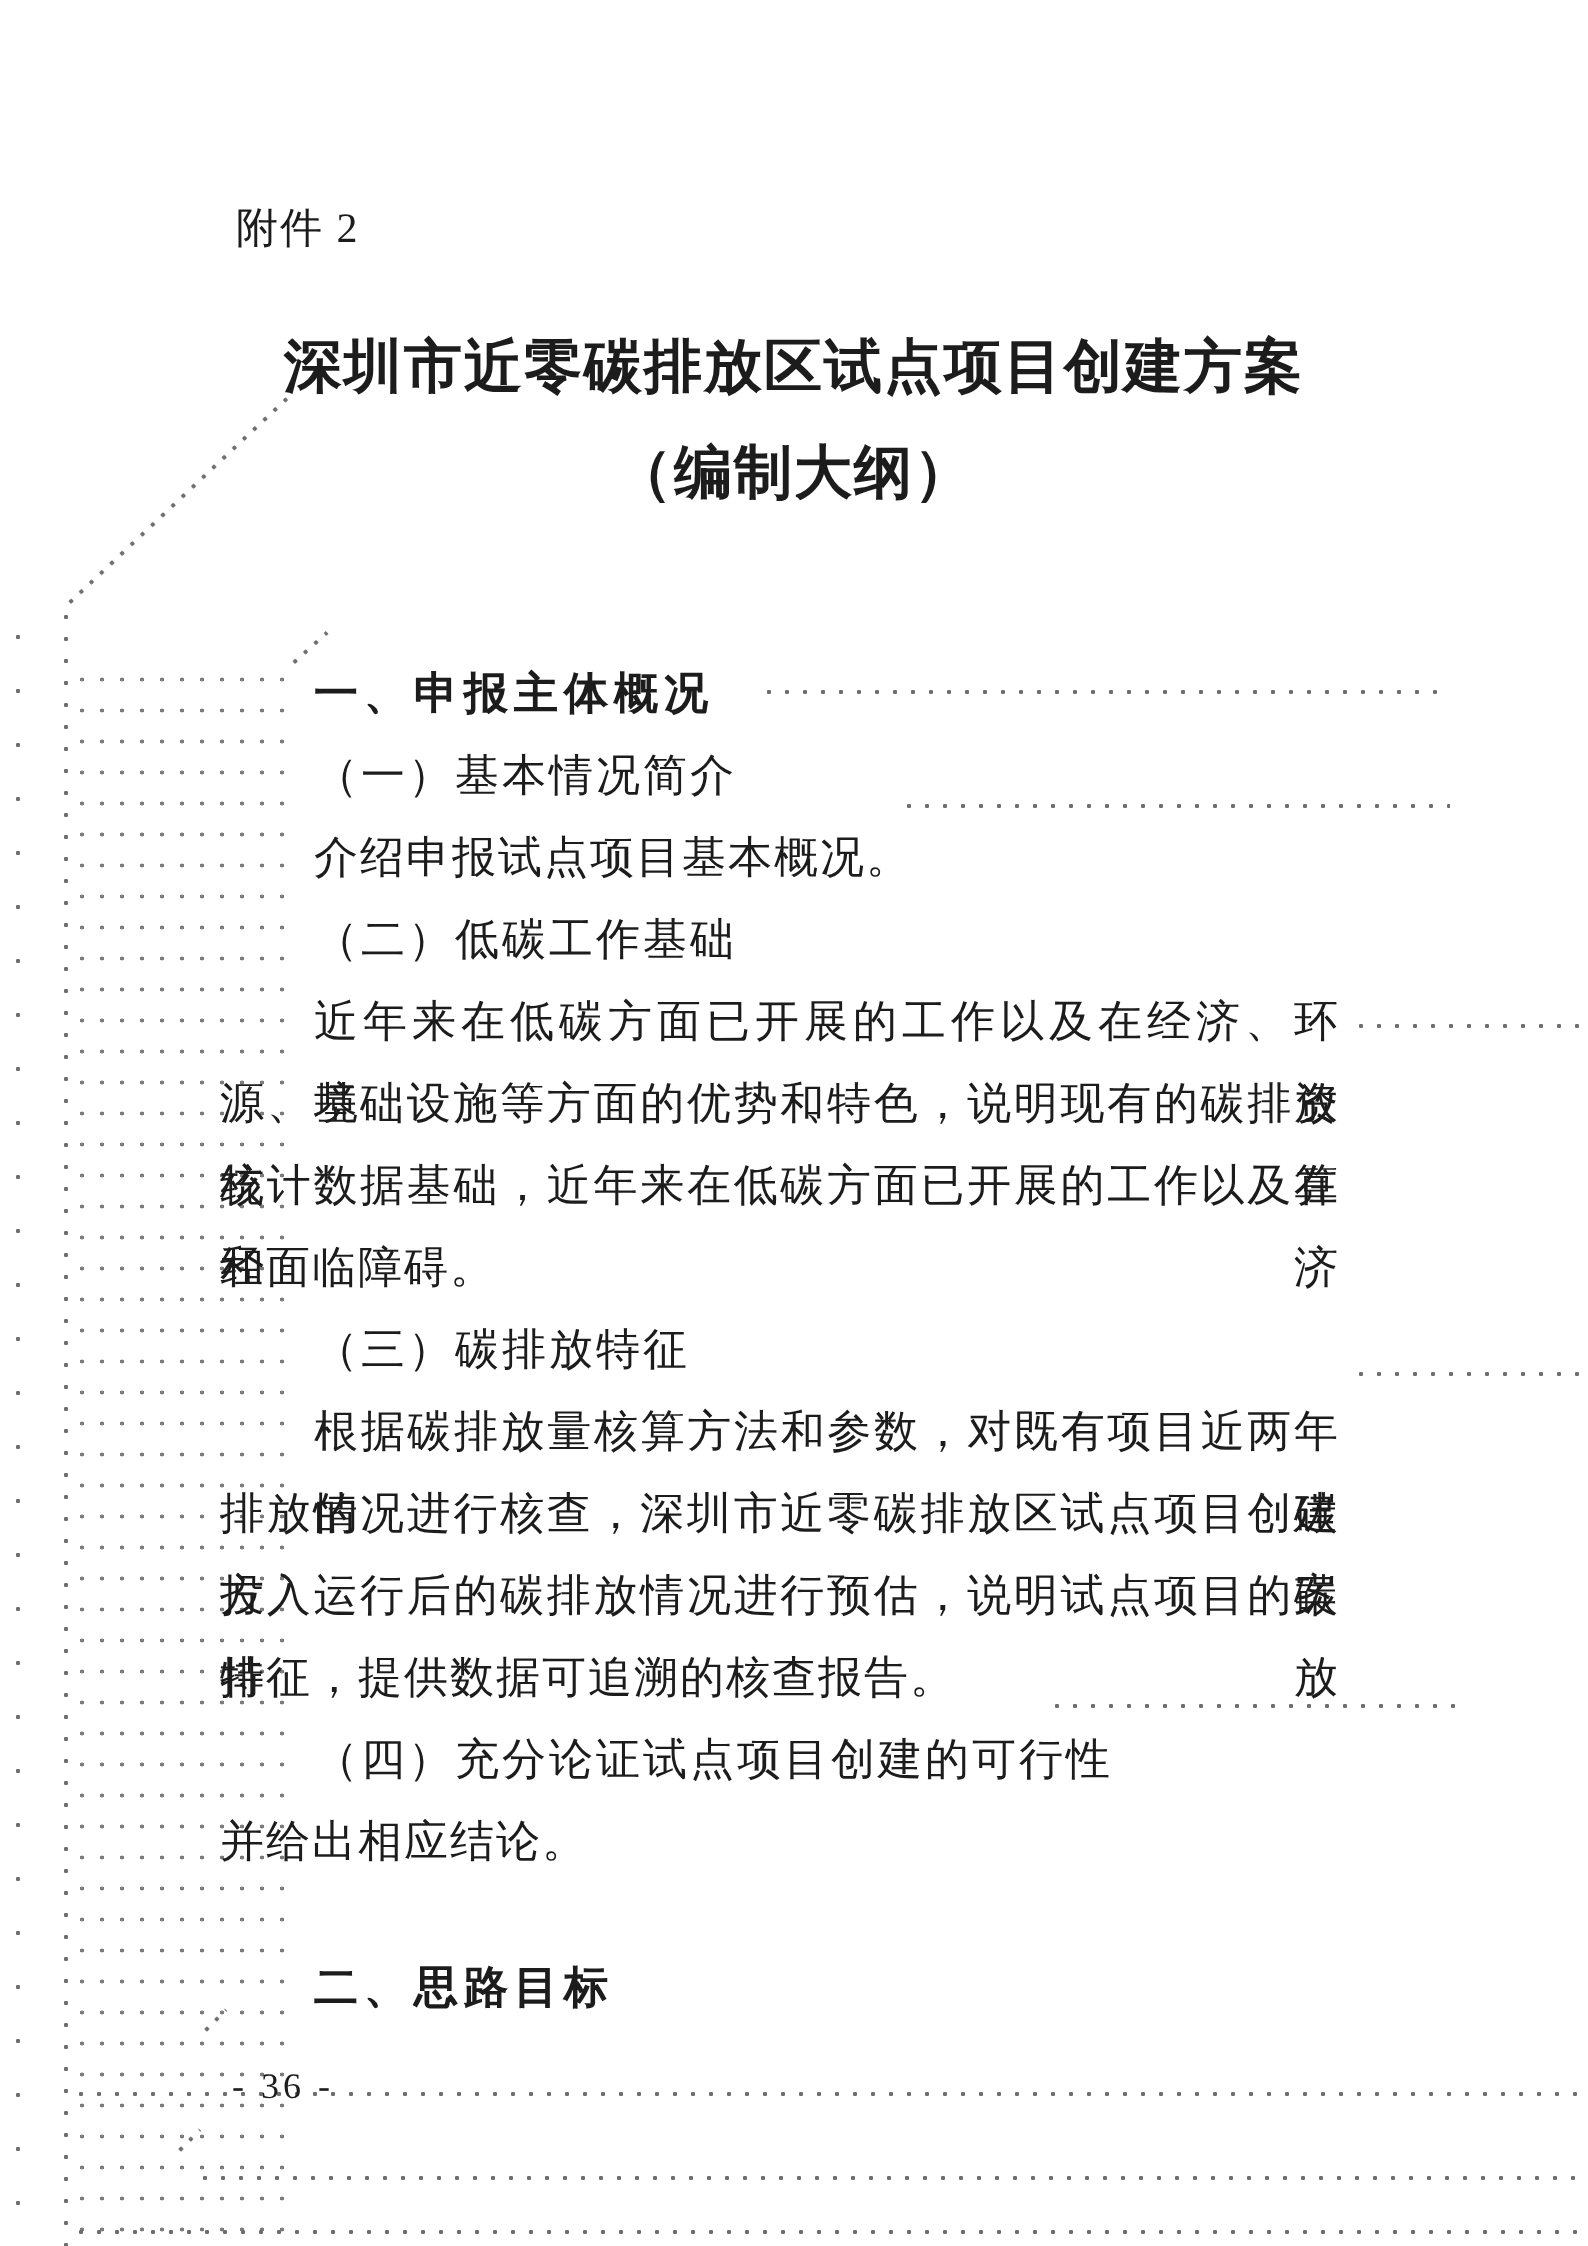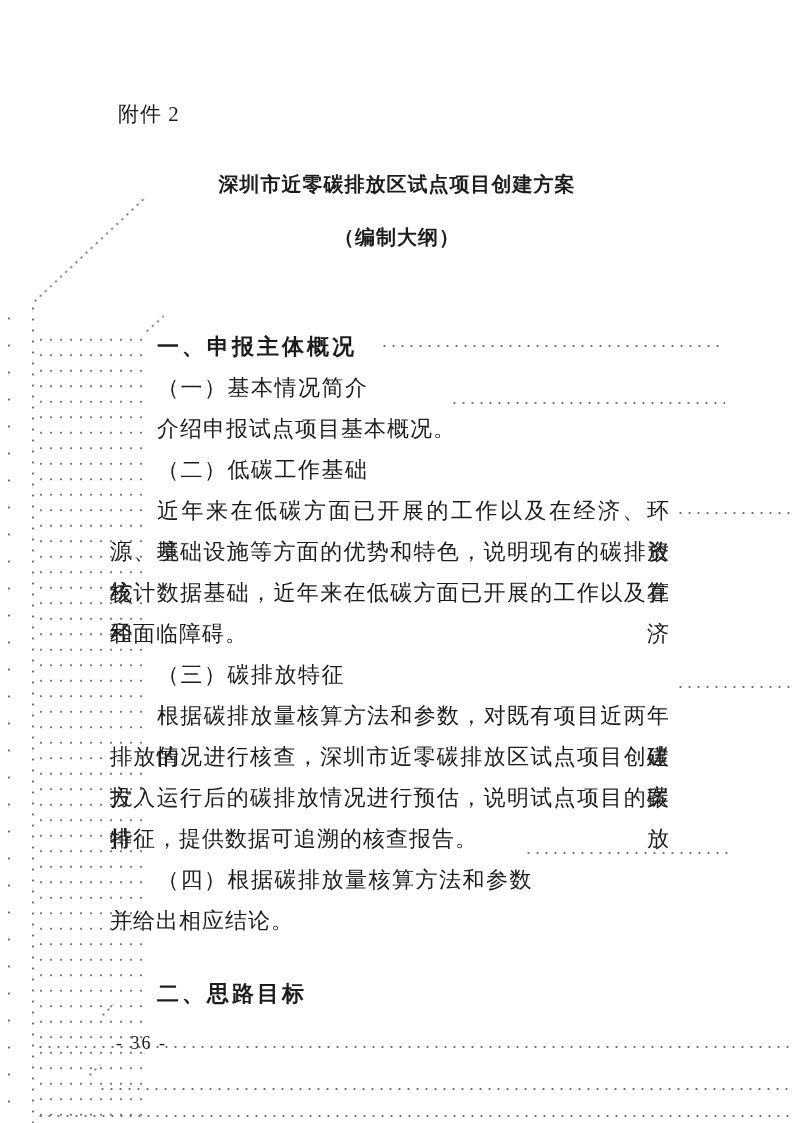--- a/index.html
+++ b/index.html
@@ -46,21 +46,21 @@
     left: 118px; top: 100px;
     font-size: 21px;
     letter-spacing: 1px;
   }
   .doc-title {
     position: absolute;
     left: 0; top: 158px;
     width: 794px;
     text-align: center;
     font-weight: bold;
-    font-size: 20px;
+    font-size: 29px;
     line-height: 53px;
     letter-spacing: 1px;
   }
   .body-block {
     position: absolute;
     left: 110px; top: 294px;
     width: 560px;
   }
   .line {
     height: 41px;
@@ -125,19 +125,19 @@
     <div class="line sub indent">（二）低碳工作基础</div>
     <div class="line indent just">近年来在低碳方面已开展的工作以及在经济、环境、资</div>
     <div class="line just">源、基础设施等方面的优势和特色，说明现有的碳排放核算</div>
     <div class="line just">统计数据基础，近年来在低碳方面已开展的工作以及在经济</div>
     <div class="line">和面临障碍。</div>
     <div class="line sub indent">（三）碳排放特征</div>
     <div class="line indent just">根据碳排放量核算方法和参数，对既有项目近两年的碳</div>
     <div class="line just">排放情况进行核查，深圳市近零碳排放区试点项目创建方案</div>
     <div class="line just">投入运行后的碳排放情况进行预估，说明试点项目的碳排放</div>
     <div class="line">特征，提供数据可追溯的核查报告。</div>
-    <div class="line sub indent">（四）根据碳排放量核算方法和参数</div>
+    <div class="line sub indent">（四）充分论证试点项目创建的可行性</div>
     <div class="line">并给出相应结论。</div>
     <div class="line heading indent">二、思路目标</div>
   </div>
 
   <div class="page-number">- 36 -</div>
 </div>
 
 </body></html>

